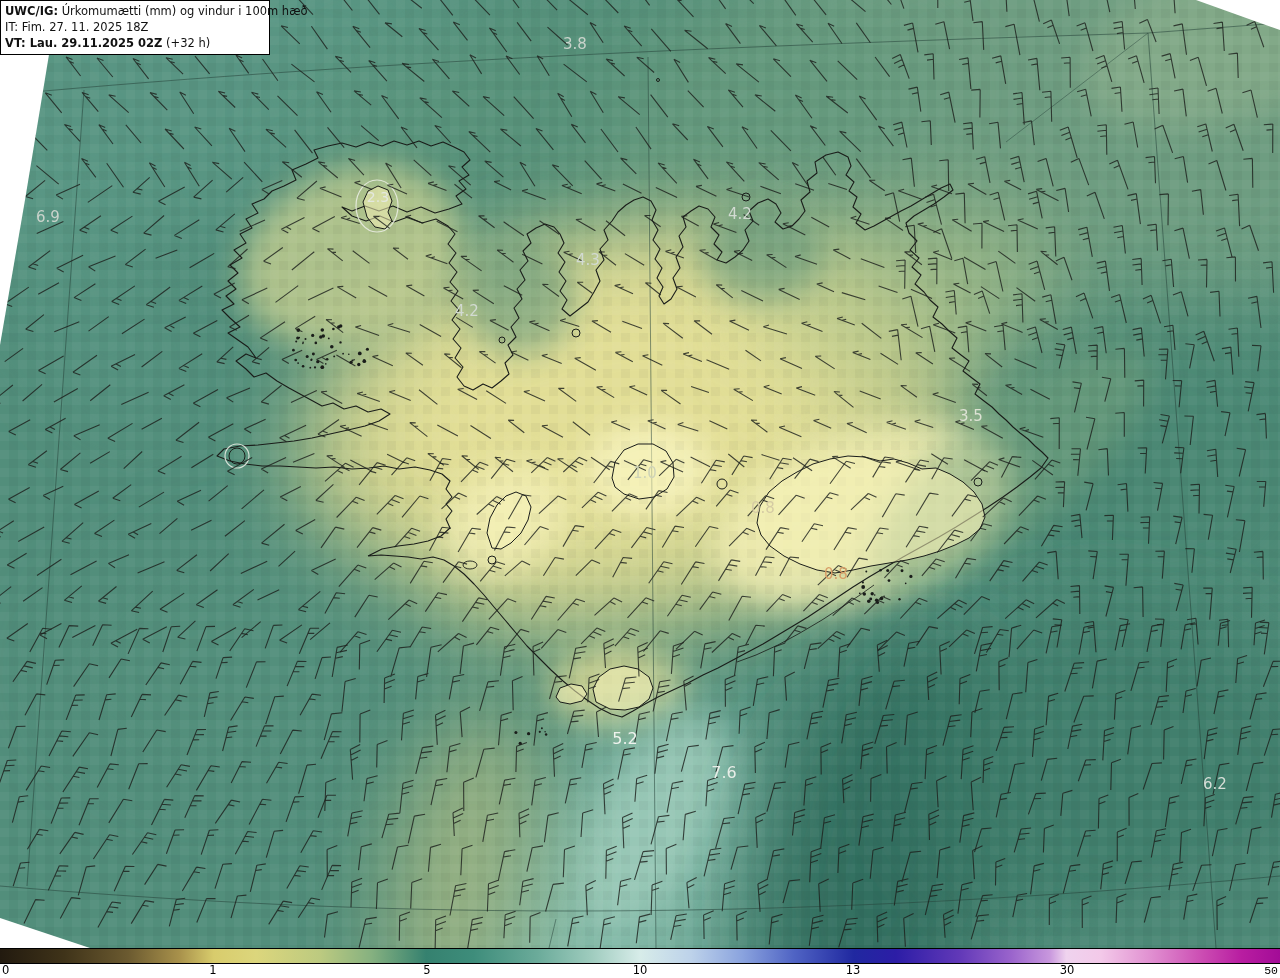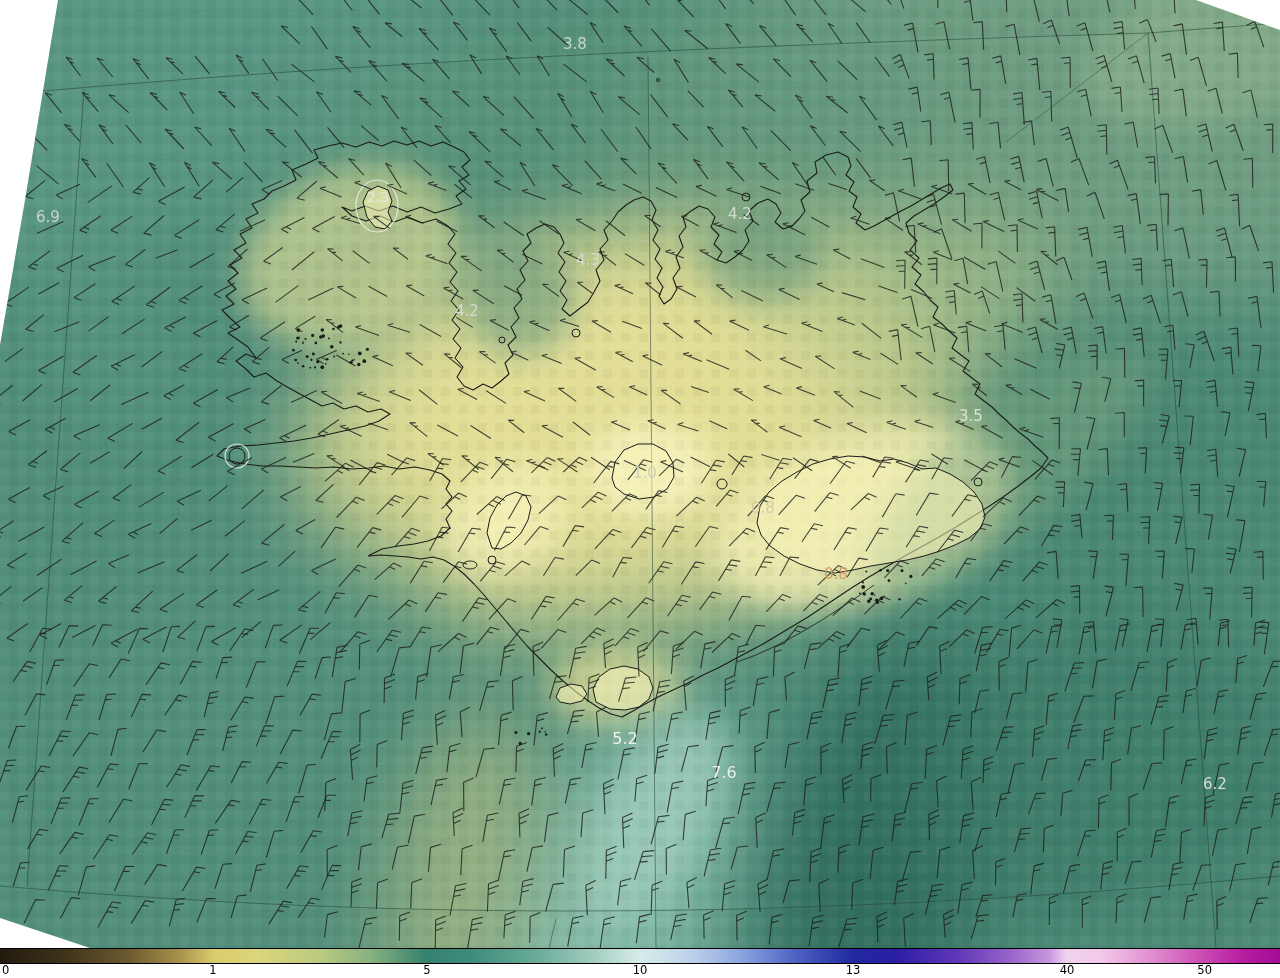--- a/index.html
+++ b/index.html
@@ -194,27 +194,32 @@
         <text x="971" y="421" fill="#dde2d4" font-size="15" text-anchor="middle">3.5</text>
         <text x="645" y="478" fill="#ced3b8" font-size="15" text-anchor="middle">1.0</text>
         <text x="763" y="513" fill="#d5cba4" font-size="15" text-anchor="middle">0.8</text>
         <text x="836" y="579" fill="#d89d66" font-size="15" text-anchor="middle">0.8</text>
         <text x="625" y="744" fill="#eff3ee" font-size="16" text-anchor="middle">5.2</text>
         <text x="724" y="778" fill="#e8eee8" font-size="16" text-anchor="middle">7.6</text>
         <text x="1215" y="789" fill="#d7ded8" font-size="15" text-anchor="middle">6.2</text>
       </g>
   </svg>
 
+  <div class="title-box">
+    <div class="t-line"><b>UWC/IG:</b><span> Úrkomumætti (mm) og vindur i 100m hæð</span></div>
+    <div class="t-line">IT: Fim. 27. 11. 2025 18Z</div>
+    <div class="t-line"><b>VT: Lau. 29.11.2025 02Z</b><span> (+32 h)</span></div>
+  </div>
 
   <div class="colorbar">
     <div class="cbar-gradient" id="cbar-gradient" style="background: linear-gradient(to right, rgb(34, 26, 15) 0%, rgb(63, 51, 25) 5%, rgb(107, 90, 48) 10%, rgb(168, 145, 75) 14%, rgb(216, 204, 108) 16.7%, rgb(220, 214, 124) 20%, rgb(188, 202, 128) 25%, rgb(134, 177, 128) 29%, rgb(53, 129, 111) 33.3%, rgb(62, 141, 123) 37%, rgb(107, 171, 154) 42%, rgb(156, 202, 188) 46%, rgb(215, 236, 233) 50%, rgb(189, 210, 234) 54%, rgb(138, 163, 222) 58%, rgb(80, 100, 196) 62%, rgb(32, 40, 160) 66.7%, rgb(44, 29, 166) 70%, rgb(98, 57, 184) 75%, rgb(154, 100, 204) 79%, rgb(200, 151, 221) 82%, rgb(239, 211, 238) 83.3%, rgb(243, 201, 233) 86%, rgb(224, 142, 208) 90%, rgb(203, 75, 178) 94%, rgb(184, 29, 161) 97%, rgb(163, 12, 151) 100%);"></div>
     <div class="cbar-labels" id="cbar-labels">
         <span class="cbar-tick" style="left: 2px;">0</span>
         <span class="cbar-tick" style="left: 213px; transform: translateX(-50%);">1</span>
         <span class="cbar-tick" style="left: 427px; transform: translateX(-50%);">5</span>
         <span class="cbar-tick" style="left: 640px; transform: translateX(-50%);">10</span>
         <span class="cbar-tick" style="left: 853px; transform: translateX(-50%);">13</span>
-        <span class="cbar-tick" style="left: 1067px; transform: translateX(-50%);">40</span>
-        <span class="cbar-tick" style="left: 1212px; transform: translateX(-100%);">50</span>
+        <span class="cbar-tick" style="left: 1067px; transform: translateX(-50%);">30</span>
+        <span class="cbar-tick" style="left: 1278px; transform: translateX(-100%); font-family: Liberation Mono, monospace;">50</span>
       </div>
   </div>
 
 </div>
 
 </body></html>

